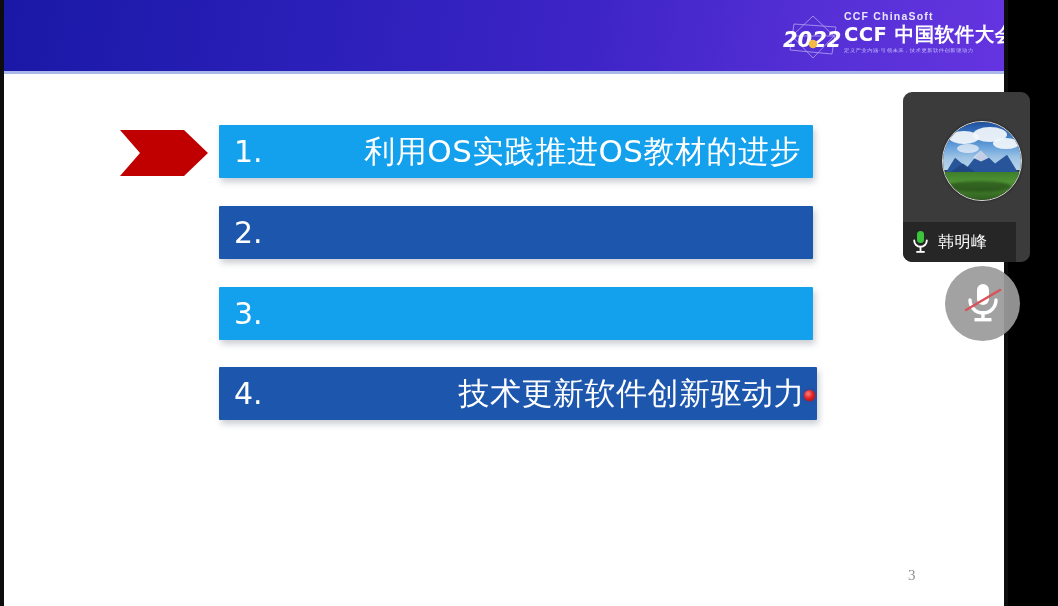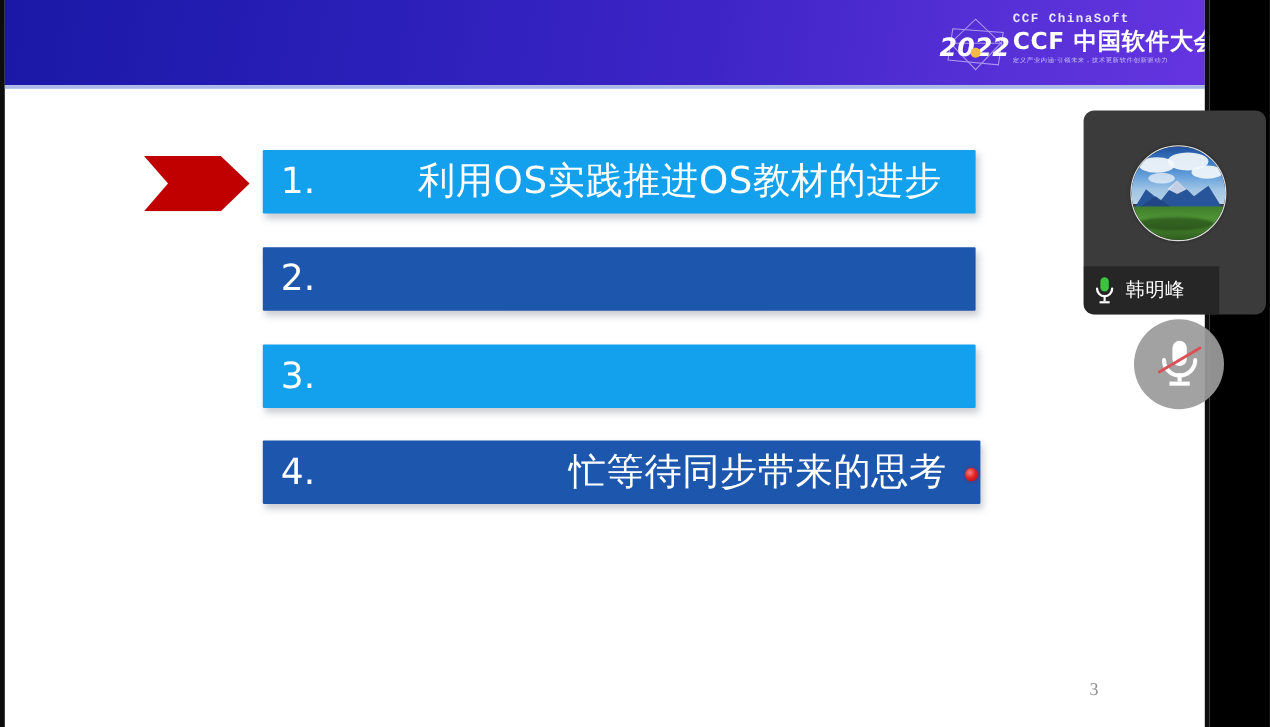--- a/index.html
+++ b/index.html
@@ -97,21 +97,21 @@
     position: absolute;
     left: 62px;
     top: 4px;
     width: 150px;
   }
   .ccf-line-top {
     color: #e9e6fb;
     font-size: 10.5px;
     font-weight: bold;
     letter-spacing: 1.2px;
-    font-family: Liberation Mono, monospace;
+    font-family: Liberation Sans, sans-serif;
     line-height: 13px;
     white-space: nowrap;
   }
   .ccf-line-main {
     color: #ffffff;
     font-size: 19.5px;
     font-weight: bold;
     letter-spacing: 0.5px;
     font-family: "DejaVu Sans", "Liberation Sans", sans-serif;
     line-height: 24px;
@@ -148,21 +148,21 @@
     position: absolute;
     left: 15px;
     top: 6px;
     color: #ffffff;
     font-size: 30px;
     font-family: "DejaVu Sans", "Liberation Sans", sans-serif;
     line-height: 41px;
   }
   .agenda-text {
     position: absolute;
-    right: 28px;
+    right: 12px;
     top: 4px;
     color: #ffffff;
     font-size: 31px;
     font-family: "DejaVu Sans", "Liberation Sans", sans-serif;
     line-height: 44px;
     white-space: nowrap;
     letter-spacing: 0.5px;
   }
 
   
@@ -201,21 +201,21 @@
     font-size: 15px;
     font-family: "Liberation Serif", "DejaVu Serif", serif;
     line-height: 18px;
   }
 
   
   #video-tile {
     position: absolute;
     left: 903px;
     top: 92px;
-    width: 152px;
+    width: 127px;
     height: 170px;
     background: #3b3b3b;
     border-radius: 9px;
     overflow: hidden;
     text-align: center;
   }
   #avatar {
     position: absolute;
     left: 39px;
     top: 29px;
@@ -363,21 +363,21 @@
       <div class="agenda-row dark" id="row-2">
         <div class="agenda-num">2.</div>
       </div>
 
       <div class="agenda-row light" id="row-3">
         <div class="agenda-num">3.</div>
       </div>
 
       <div class="agenda-row dark" id="row-4">
         <div class="agenda-num">4.</div>
-        <div class="agenda-text">忙等待同步带来的思考</div>
+        <div class="agenda-text">技术更新软件创新驱动力</div>
       </div>
     </div>
 
     <svg id="red-arrow" viewBox="0 0 88 46">
       <polygon points="0,0 64,0 88,23 64,46 0,46 20,23" fill="#c00000"></polygon>
     </svg>
 
     <div id="laser-dot"></div>
 
     <div id="page-number">3</div>

